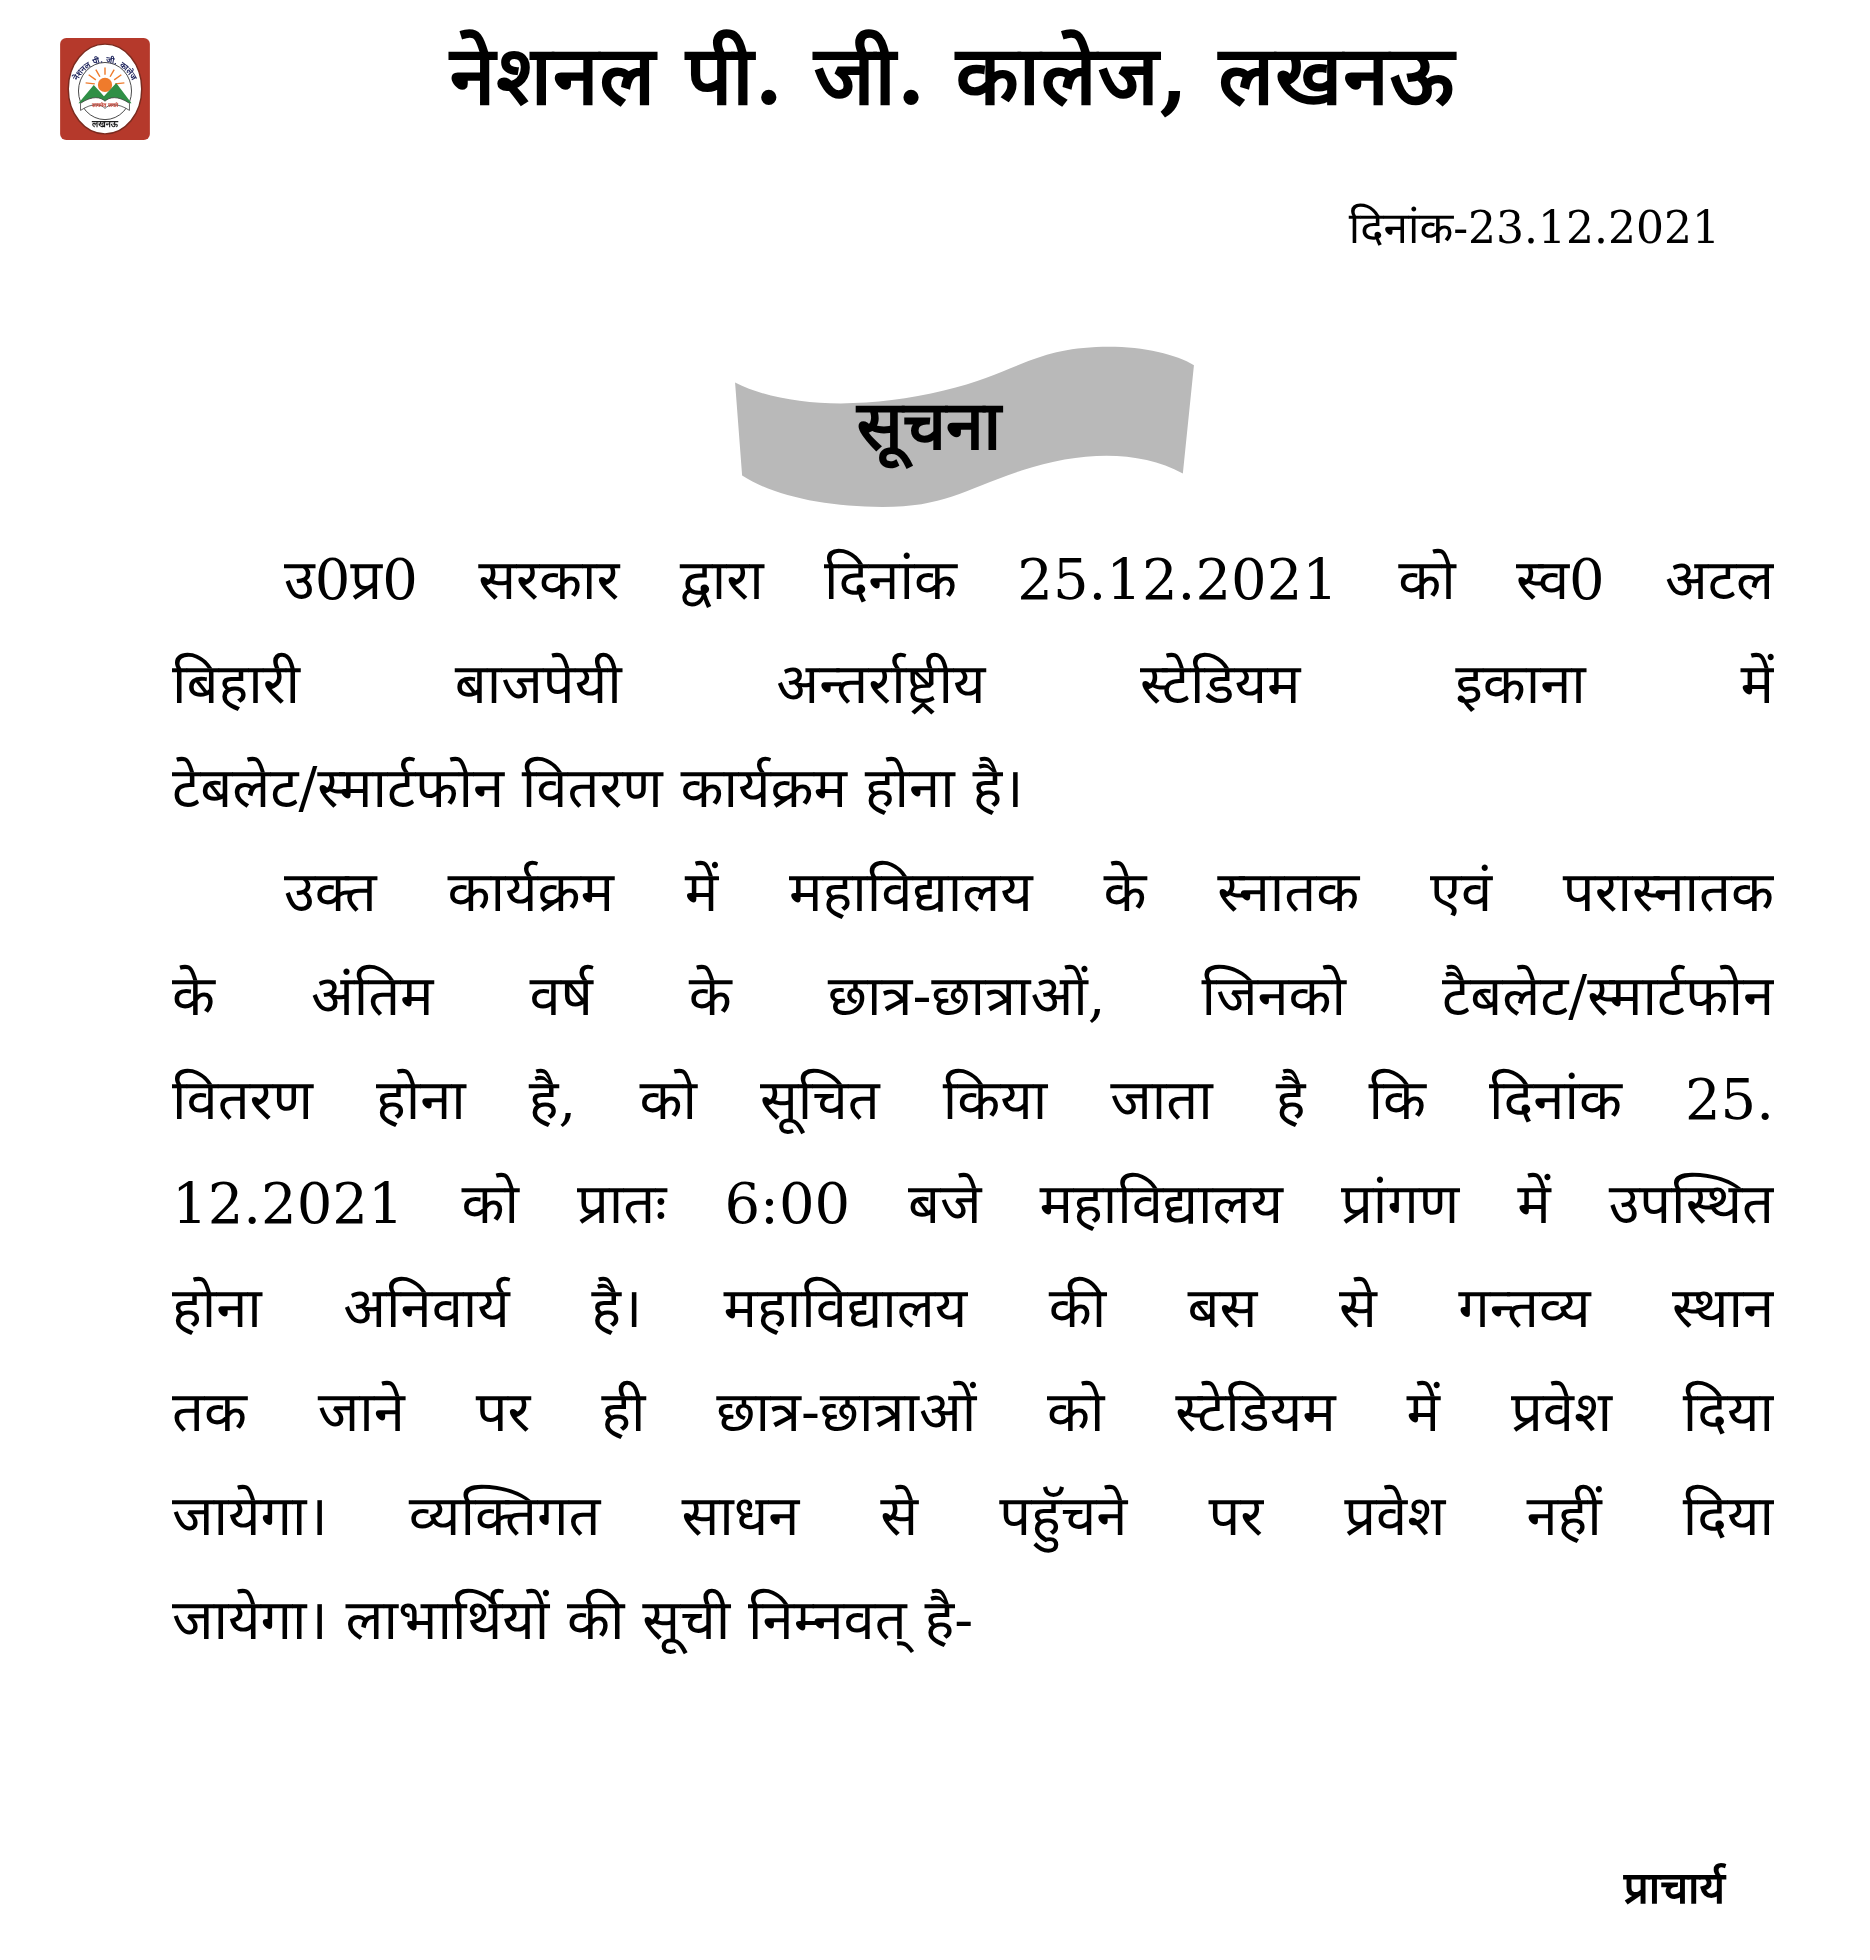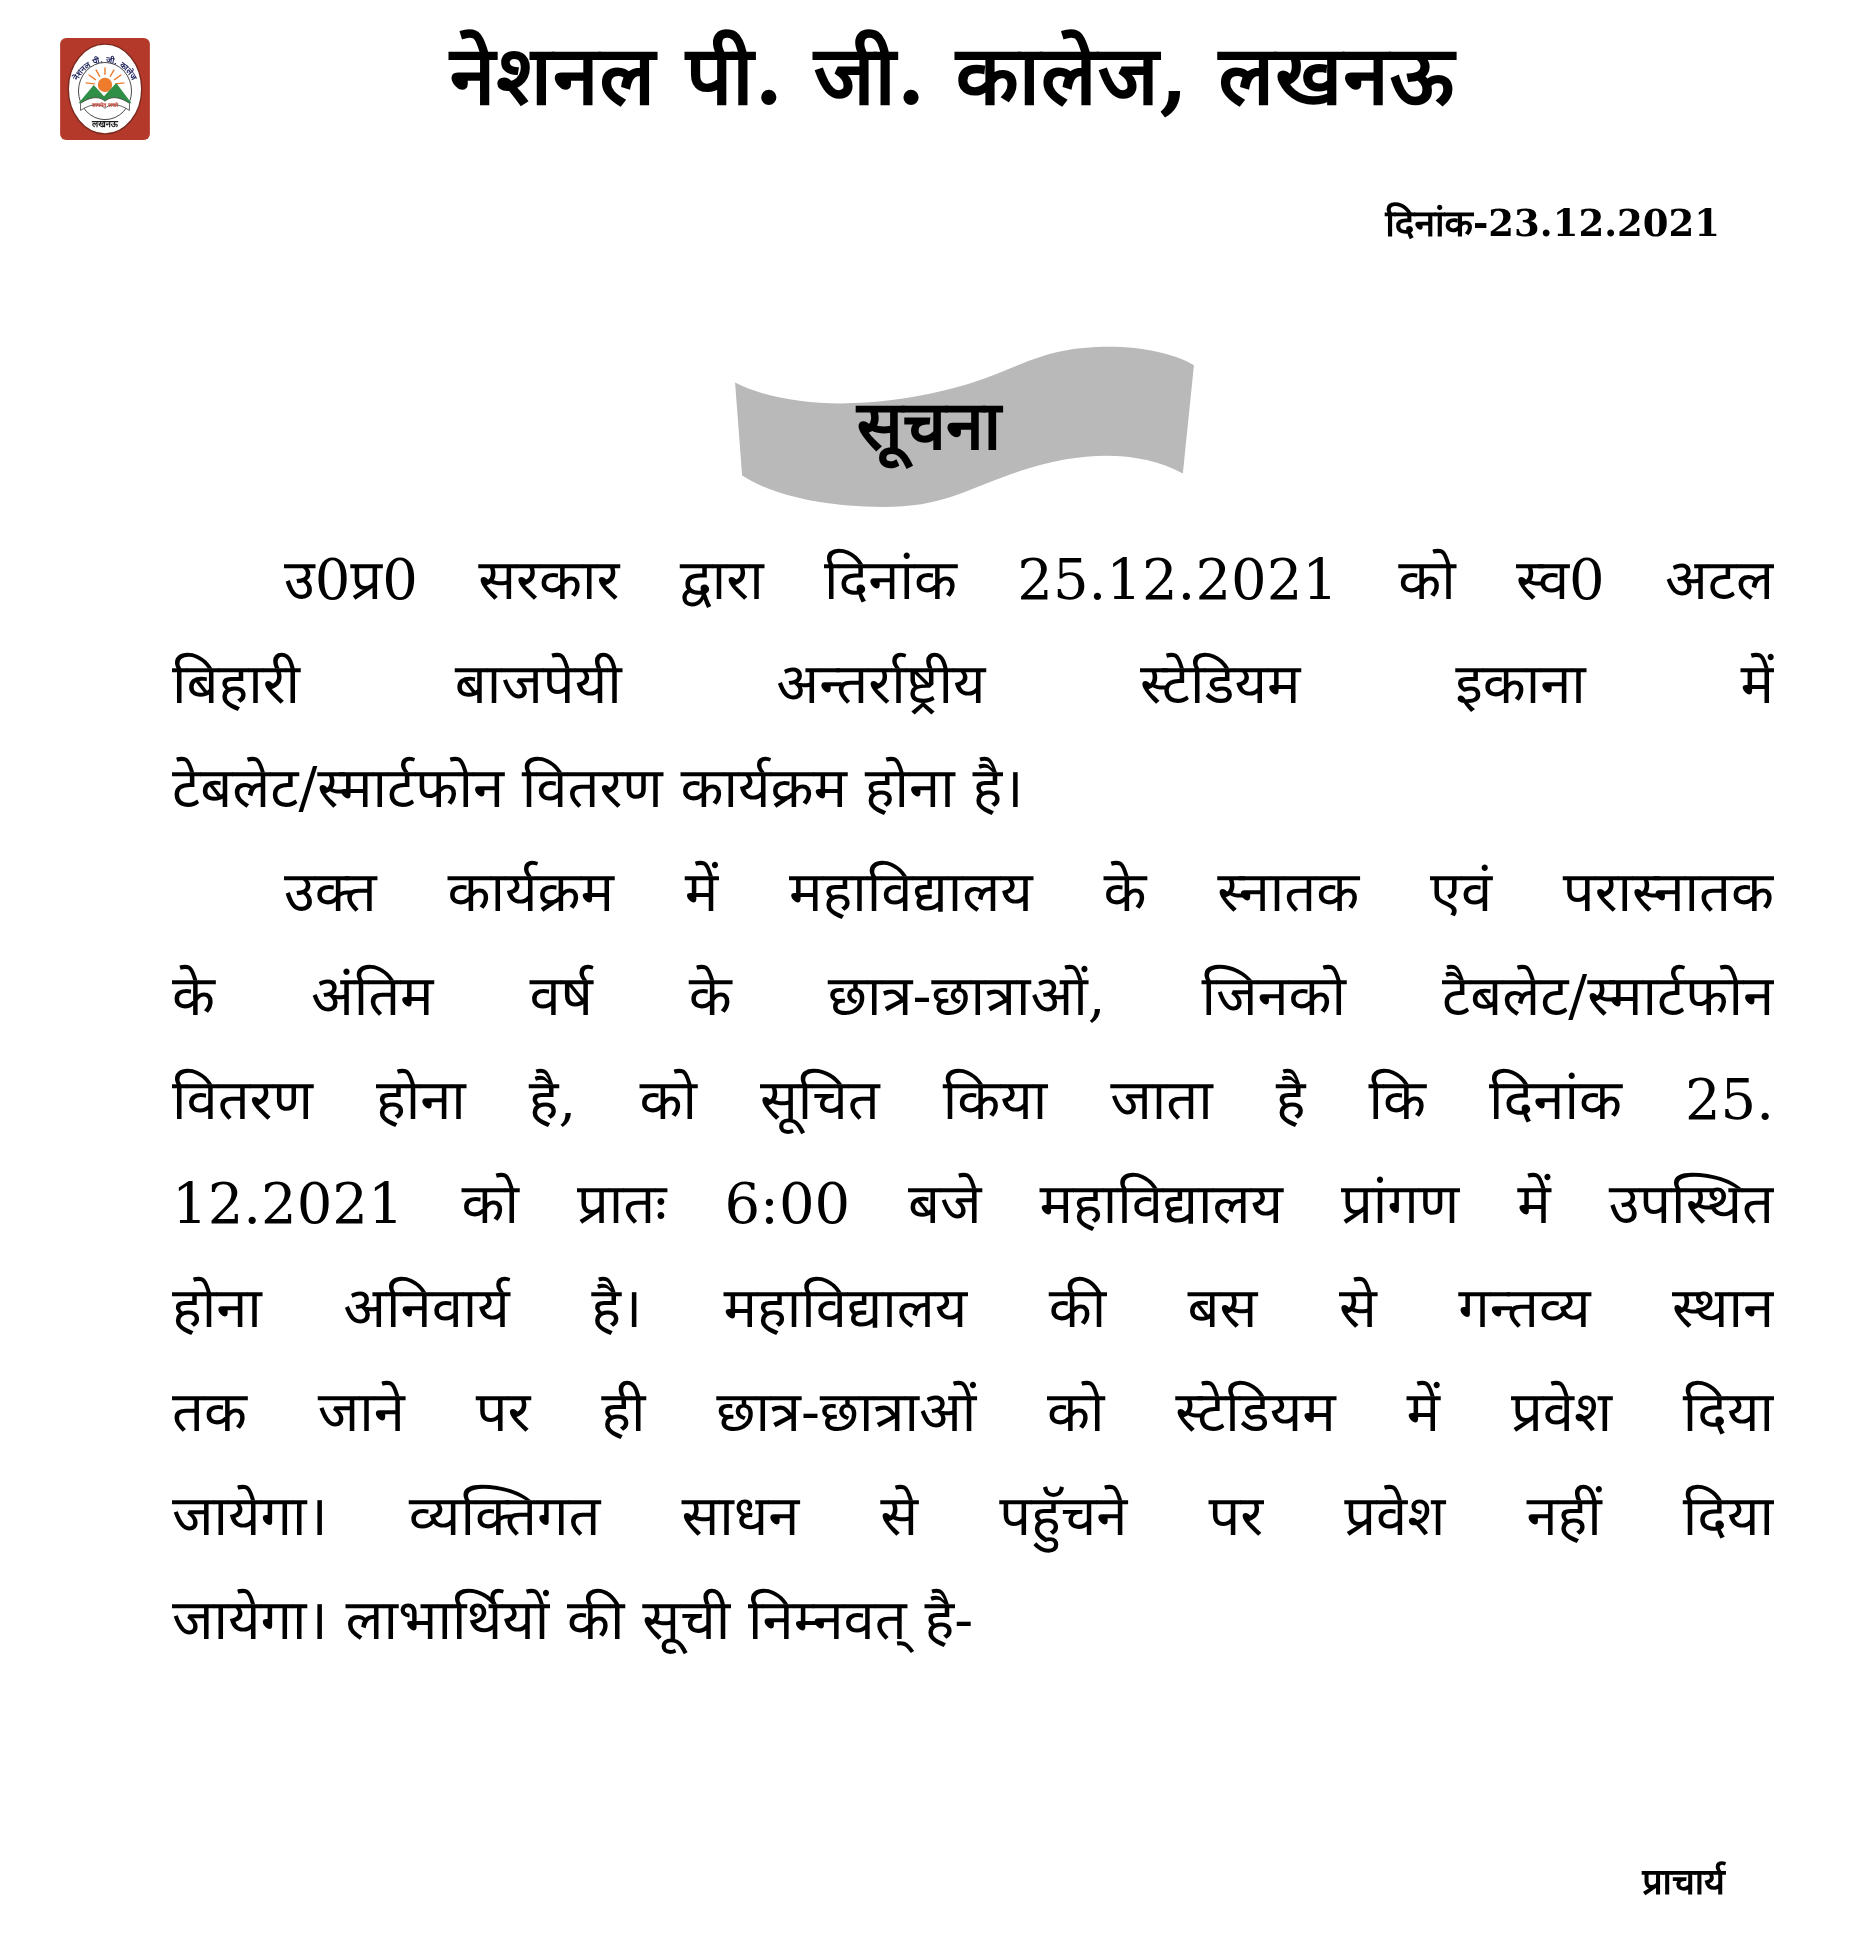--- a/index.html
+++ b/index.html
@@ -9,42 +9,42 @@
   }
   .logo { position:absolute; left:60px; top:38px; width:90px; height:102px; }
   .logo svg { width:100%; height:100%; display:block; }
   .title {
     position:absolute; left:0; top:16px; width:100%; margin:0;
     padding-left:35px; box-sizing:border-box; text-align:center;
     font-size:82px; font-weight:bold; letter-spacing:1px;
   }
   .date-line {
     position:absolute; top:196px; right:150px;
-    font-size:37px; font-weight:bold;text-align:center;
+    font-size:44px; font-weight:normal;text-align:center;
   }
   .ribbon { position:absolute; left:727px; top:338px; width:474px; height:174px;text-align:center; }
   .ribbon svg.wave { position:absolute; left:0; top:0; width:100%; height:100%; }
   .ribbon-text {
     position:absolute; left:0; top:4px; width:404px; height:160px;
     display:flex; align-items:center; justify-content:center;
     font-size:68px; font-weight:bold;
   }
   .body-text {
     position:absolute; left:172px; top:528px; width:1602px;
     font-size:56px; font-weight:normal;
   }
   .line {
     height:104px; line-height:104px; overflow:hidden;
     text-align:justify; text-align-last:justify;
   }
   .line.indent { padding-left:112px; }
   .line.end { text-align:left; text-align-last:left; }
   .signature {
     position:absolute; top:1856px; right:145px;
-    font-size:36px; font-weight:bold;
+    font-size:44px; font-weight:bold;
   }
 </style>
 </head>
 <body>
 
 <div class="page">
 
   <div class="logo">
     <svg viewBox="0 0 88 100">
       <rect x="0" y="0" width="88" height="100" rx="6" fill="#b5392b"></rect>

